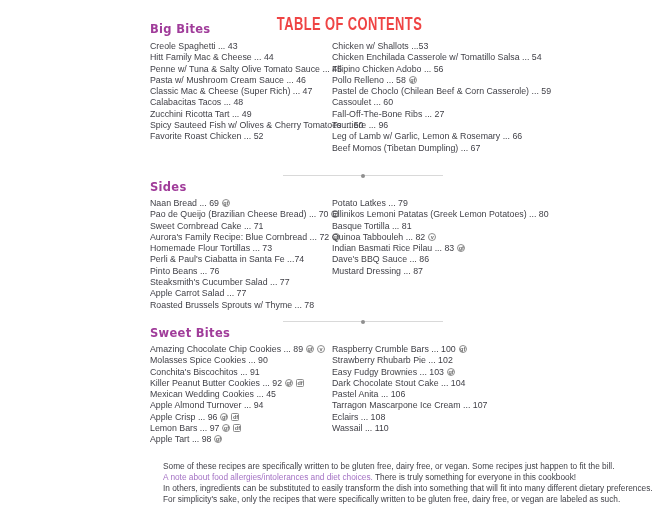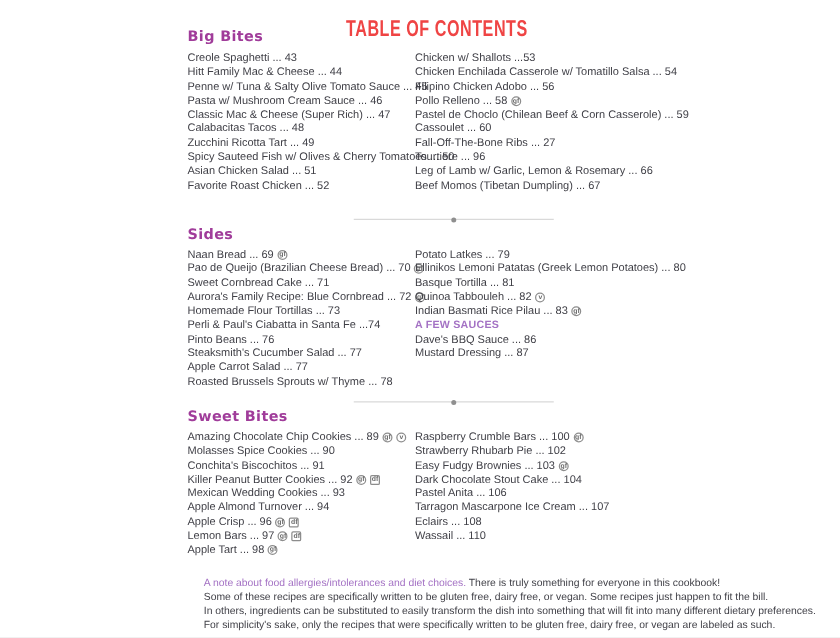--- a/index.html
+++ b/index.html
@@ -82,21 +82,20 @@
     <div class="cols">
       <ul class="recipes col-1">
           <li class="recipe"><span>Creole Spaghetti ... 43</span></li>
           <li class="recipe"><span>Hitt Family Mac &amp; Cheese ... 44</span></li>
           <li class="recipe"><span>Penne w/ Tuna &amp; Salty Olive Tomato Sauce ... 45</span></li>
           <li class="recipe"><span>Pasta w/ Mushroom Cream Sauce ... 46</span></li>
           <li class="recipe"><span>Classic Mac &amp; Cheese (Super Rich) ... 47</span></li>
           <li class="recipe"><span>Calabacitas Tacos ... 48</span></li>
           <li class="recipe"><span>Zucchini Ricotta Tart ... 49</span></li>
           <li class="recipe"><span>Spicy Sauteed Fish w/ Olives &amp; Cherry Tomatoes ... 50</span></li>
-          <li class="recipe"><span>Asian Chicken Salad ... 51</span></li>
           <li class="recipe"><span>Favorite Roast Chicken ... 52</span></li>
         </ul>
       <ul class="recipes col-2">
           <li class="recipe"><span>Chicken w/ Shallots ...53</span></li>
           <li class="recipe"><span>Chicken Enchilada Casserole w/ Tomatillo Salsa ... 54</span></li>
           <li class="recipe"><span>Filipino Chicken Adobo ... 56</span></li>
           <li class="recipe"><span>Pollo Relleno ... 58</span><span class="badge badge-gf">gf</span></li>
           <li class="recipe"><span>Pastel de Choclo (Chilean Beef &amp; Corn Casserole) ... 59</span></li>
           <li class="recipe"><span>Cassoulet ... 60</span></li>
           <li class="recipe"><span>Fall-Off-The-Bone Ribs ... 27</span></li>
@@ -123,56 +122,55 @@
           <li class="recipe"><span>Steaksmith's Cucumber Salad ... 77</span></li>
           <li class="recipe"><span>Apple Carrot Salad ... 77</span></li>
           <li class="recipe"><span>Roasted Brussels Sprouts w/ Thyme ... 78</span></li>
         </ul>
       <ul class="recipes col-2">
           <li class="recipe"><span>Potato Latkes ... 79</span></li>
           <li class="recipe"><span>Ellinikos Lemoni Patatas (Greek Lemon Potatoes) ... 80</span></li>
           <li class="recipe"><span>Basque Tortilla ... 81</span></li>
           <li class="recipe"><span>Quinoa Tabbouleh ... 82</span><span class="badge badge-v">v</span></li>
           <li class="recipe"><span>Indian Basmati Rice Pilau ... 83</span><span class="badge badge-gf">gf</span></li>
-          <li class="col-subheading">A FEW SAUCES</li>
           <li class="recipe"><span>Dave's BBQ Sauce ... 86</span></li>
           <li class="recipe"><span>Mustard Dressing ... 87</span></li>
         </ul>
     </div>
   </section>
 
   <div class="divider" id="divider-2"></div>
 
   <section class="section" id="sec-sweet-bites">
     <div class="script-heading">Sweet Bites</div>
     <div class="cols">
       <ul class="recipes col-1">
           <li class="recipe"><span>Amazing Chocolate Chip Cookies ... 89</span><span class="badge badge-gf">gf</span><span class="badge badge-v">v</span></li>
           <li class="recipe"><span>Molasses Spice Cookies ... 90</span></li>
           <li class="recipe"><span>Conchita's Biscochitos ... 91</span></li>
           <li class="recipe"><span>Killer Peanut Butter Cookies ... 92</span><span class="badge badge-gf">gf</span><span class="badge badge-df">df</span></li>
-          <li class="recipe"><span>Mexican Wedding Cookies ... 93</span></li>
+          <li class="recipe"><span>Mexican Wedding Cookies ... 45</span></li>
           <li class="recipe"><span>Apple Almond Turnover ... 94</span></li>
           <li class="recipe"><span>Apple Crisp ... 96</span><span class="badge badge-gf">gf</span><span class="badge badge-df">df</span></li>
           <li class="recipe"><span>Lemon Bars ... 97</span><span class="badge badge-gf">gf</span><span class="badge badge-df">df</span></li>
           <li class="recipe"><span>Apple Tart ... 98</span><span class="badge badge-gf">gf</span></li>
         </ul>
       <ul class="recipes col-2">
           <li class="recipe"><span>Raspberry Crumble Bars ... 100</span><span class="badge badge-gf">gf</span></li>
           <li class="recipe"><span>Strawberry Rhubarb Pie ... 102</span></li>
           <li class="recipe"><span>Easy Fudgy Brownies ... 103</span><span class="badge badge-gf">gf</span></li>
           <li class="recipe"><span>Dark Chocolate Stout Cake ... 104</span></li>
           <li class="recipe"><span>Pastel Anita ... 106</span></li>
           <li class="recipe"><span>Tarragon Mascarpone Ice Cream ... 107</span></li>
           <li class="recipe"><span>Eclairs ... 108</span></li>
           <li class="recipe"><span>Wassail ... 110</span></li>
         </ul>
     </div>
   </section>
 
   <footer class="note">
+    <p>Some of these recipes are specifically written to be gluten free, dairy free, or vegan. Some recipes just happen to fit the bill.</p>
     <p><span class="note-lead">A note about food allergies/intolerances and diet choices.</span> <span>There is truly something for everyone in this cookbook!</span></p>
-    <p>Some of these recipes are specifically written to be gluten free, dairy free, or vegan. Some recipes just happen to fit the bill.</p>
     <p>In others, ingredients can be substituted to easily transform the dish into something that will fit into many different dietary preferences.</p>
     <p>For simplicity's sake, only the recipes that were specifically written to be gluten free, dairy free, or vegan are labeled as such.</p>
   </footer>
 
 </div>
 
 </body></html>

